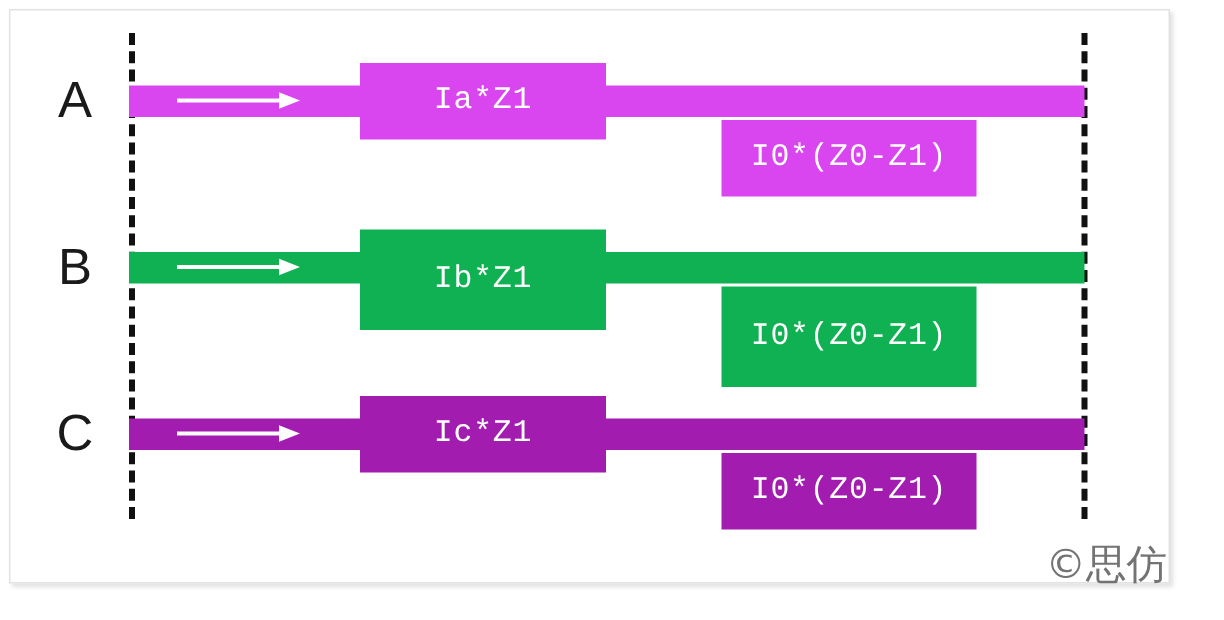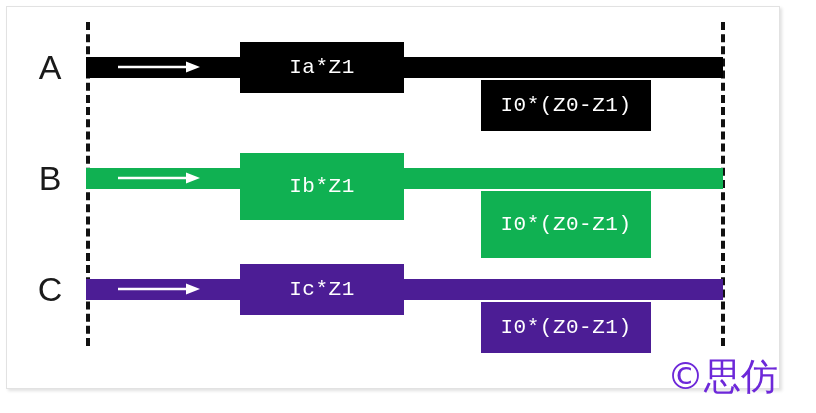--- a/index.html
+++ b/index.html
@@ -89,32 +89,32 @@
     position: absolute;
     left: 118px;
     width: 82px;
     height: 14px;
   }
   .row-a .arrow { top: 60px; }
   .row-b .arrow { top: 171px; }
   .row-c .arrow { top: 282px; }
 
   
-  .c-orange { background: #000000; text-align: center; }
+  .c-orange { background: #d946ef; text-align: center; }
   .c-green  { background: #10b152; }
-  .c-red    { background: #4c1d95; }
+  .c-red    { background: #a21caf; }
 
   
   .watermark {
     position: absolute;
     right: 38px;
     bottom: 20px;
     text-align: center;
-    color: #6d28d9;
-    font-size: 37px;
+    color: #737373;
+    font-size: 27px;
     line-height: 33px;
     font-family: "DejaVu Sans", sans-serif;
     user-select: none;
   }
   .watermark div { white-space: nowrap; }
 </style>
 </head>
 <body>
 
 <div id="canvas">

